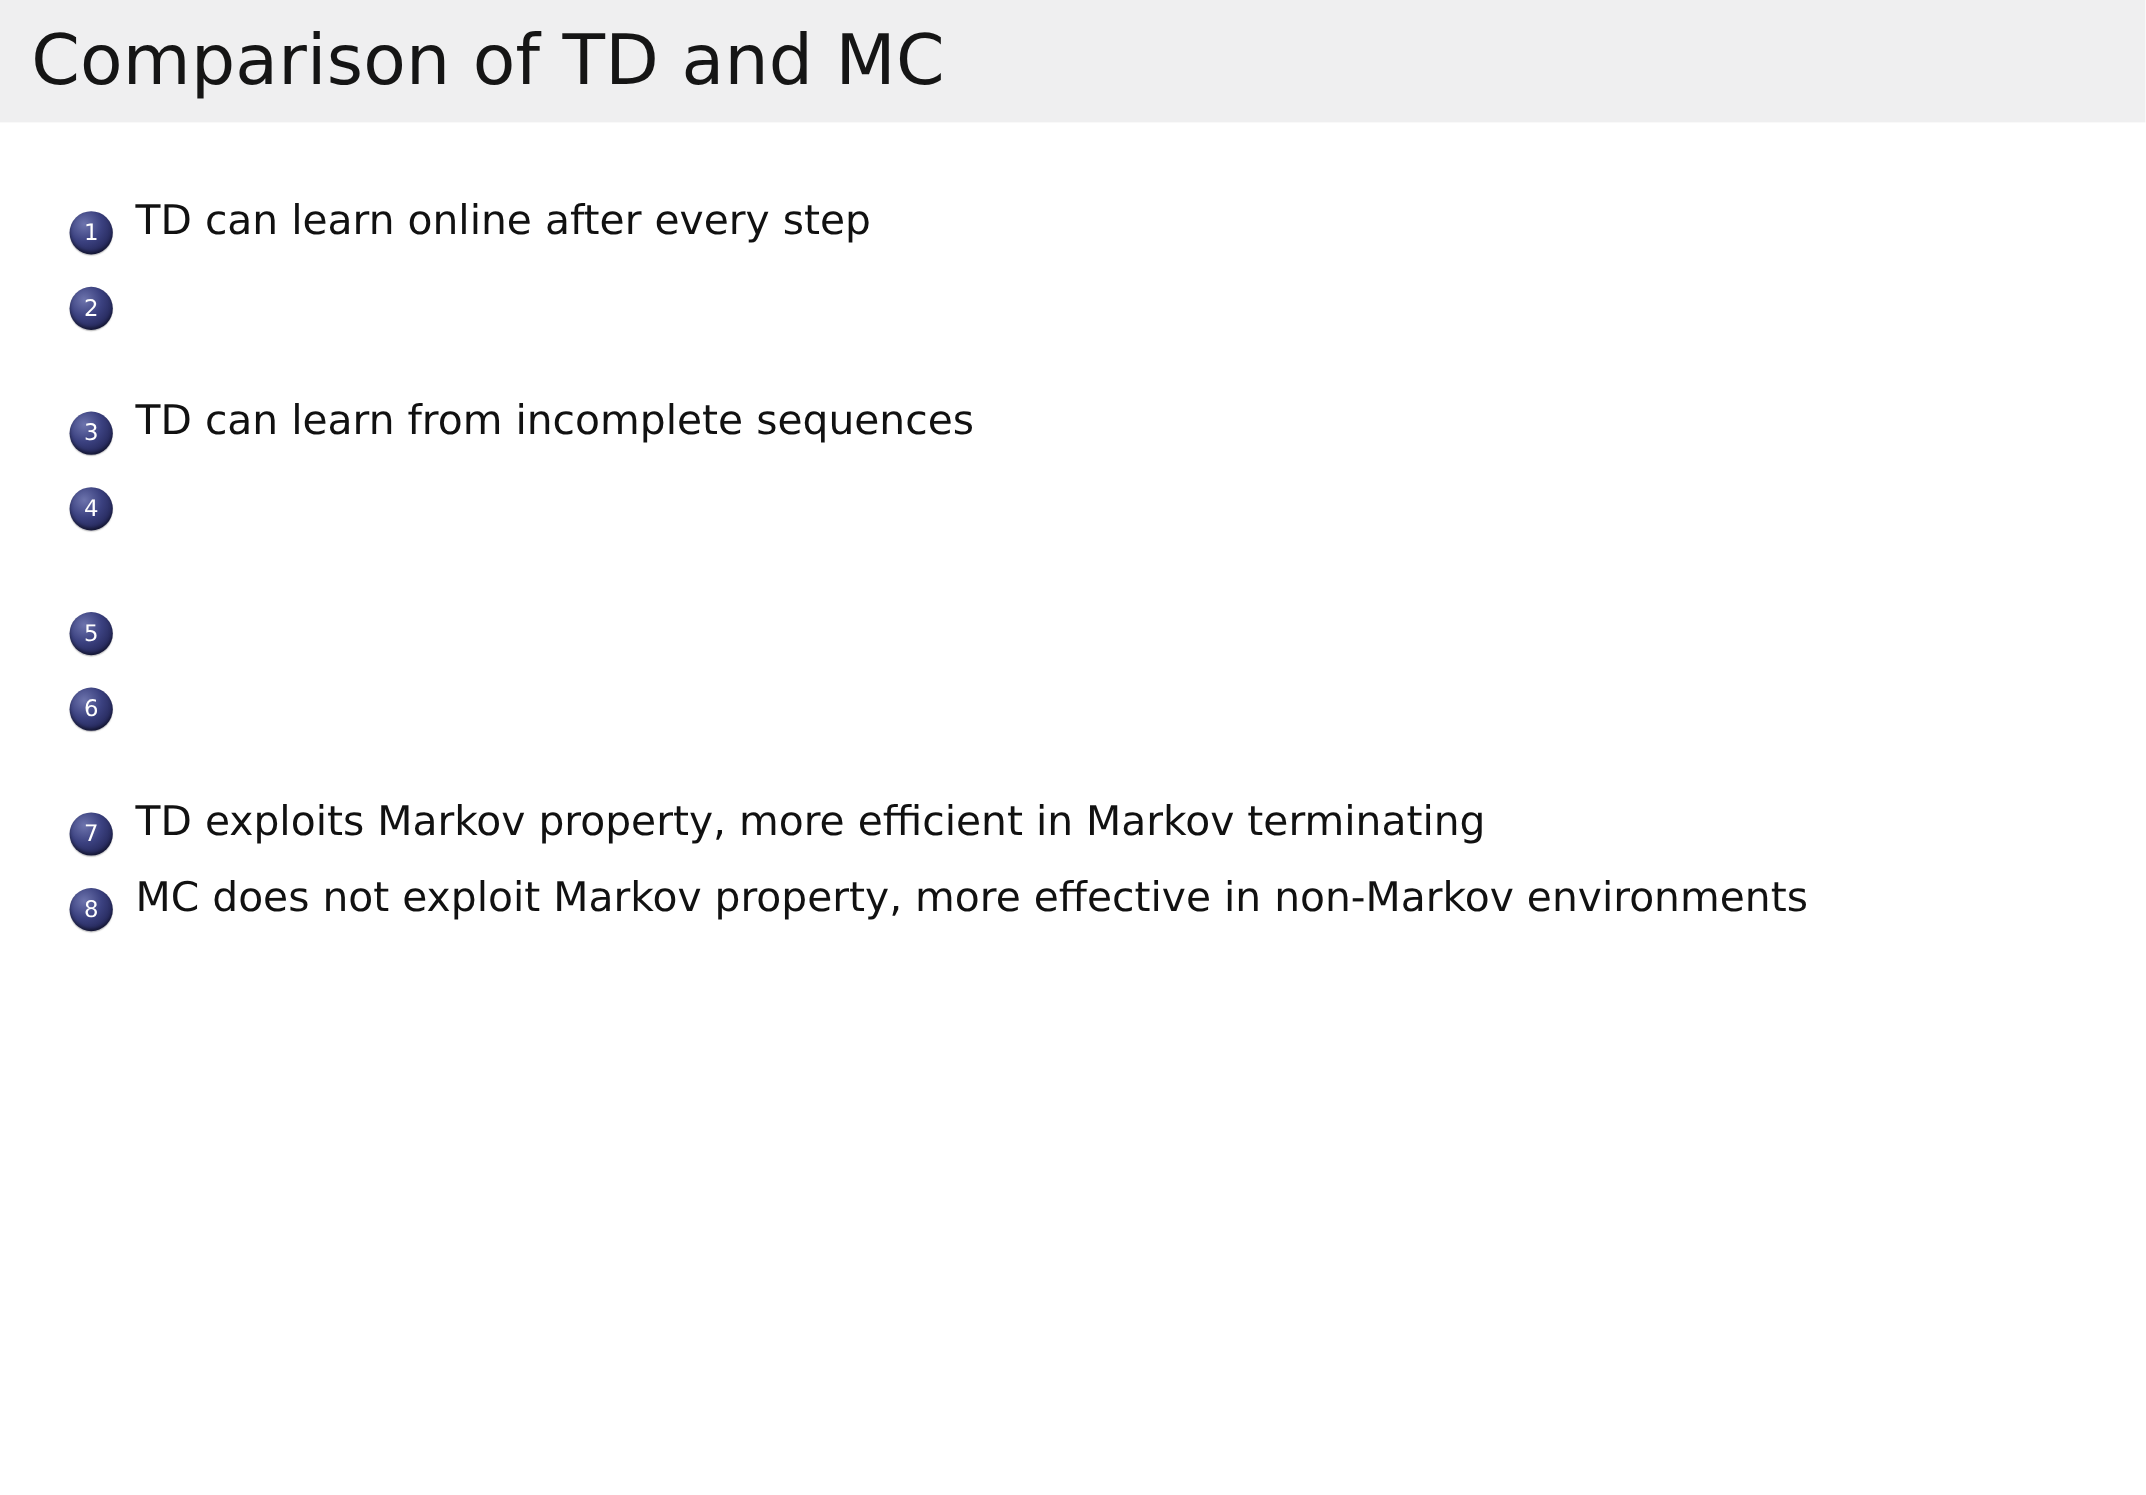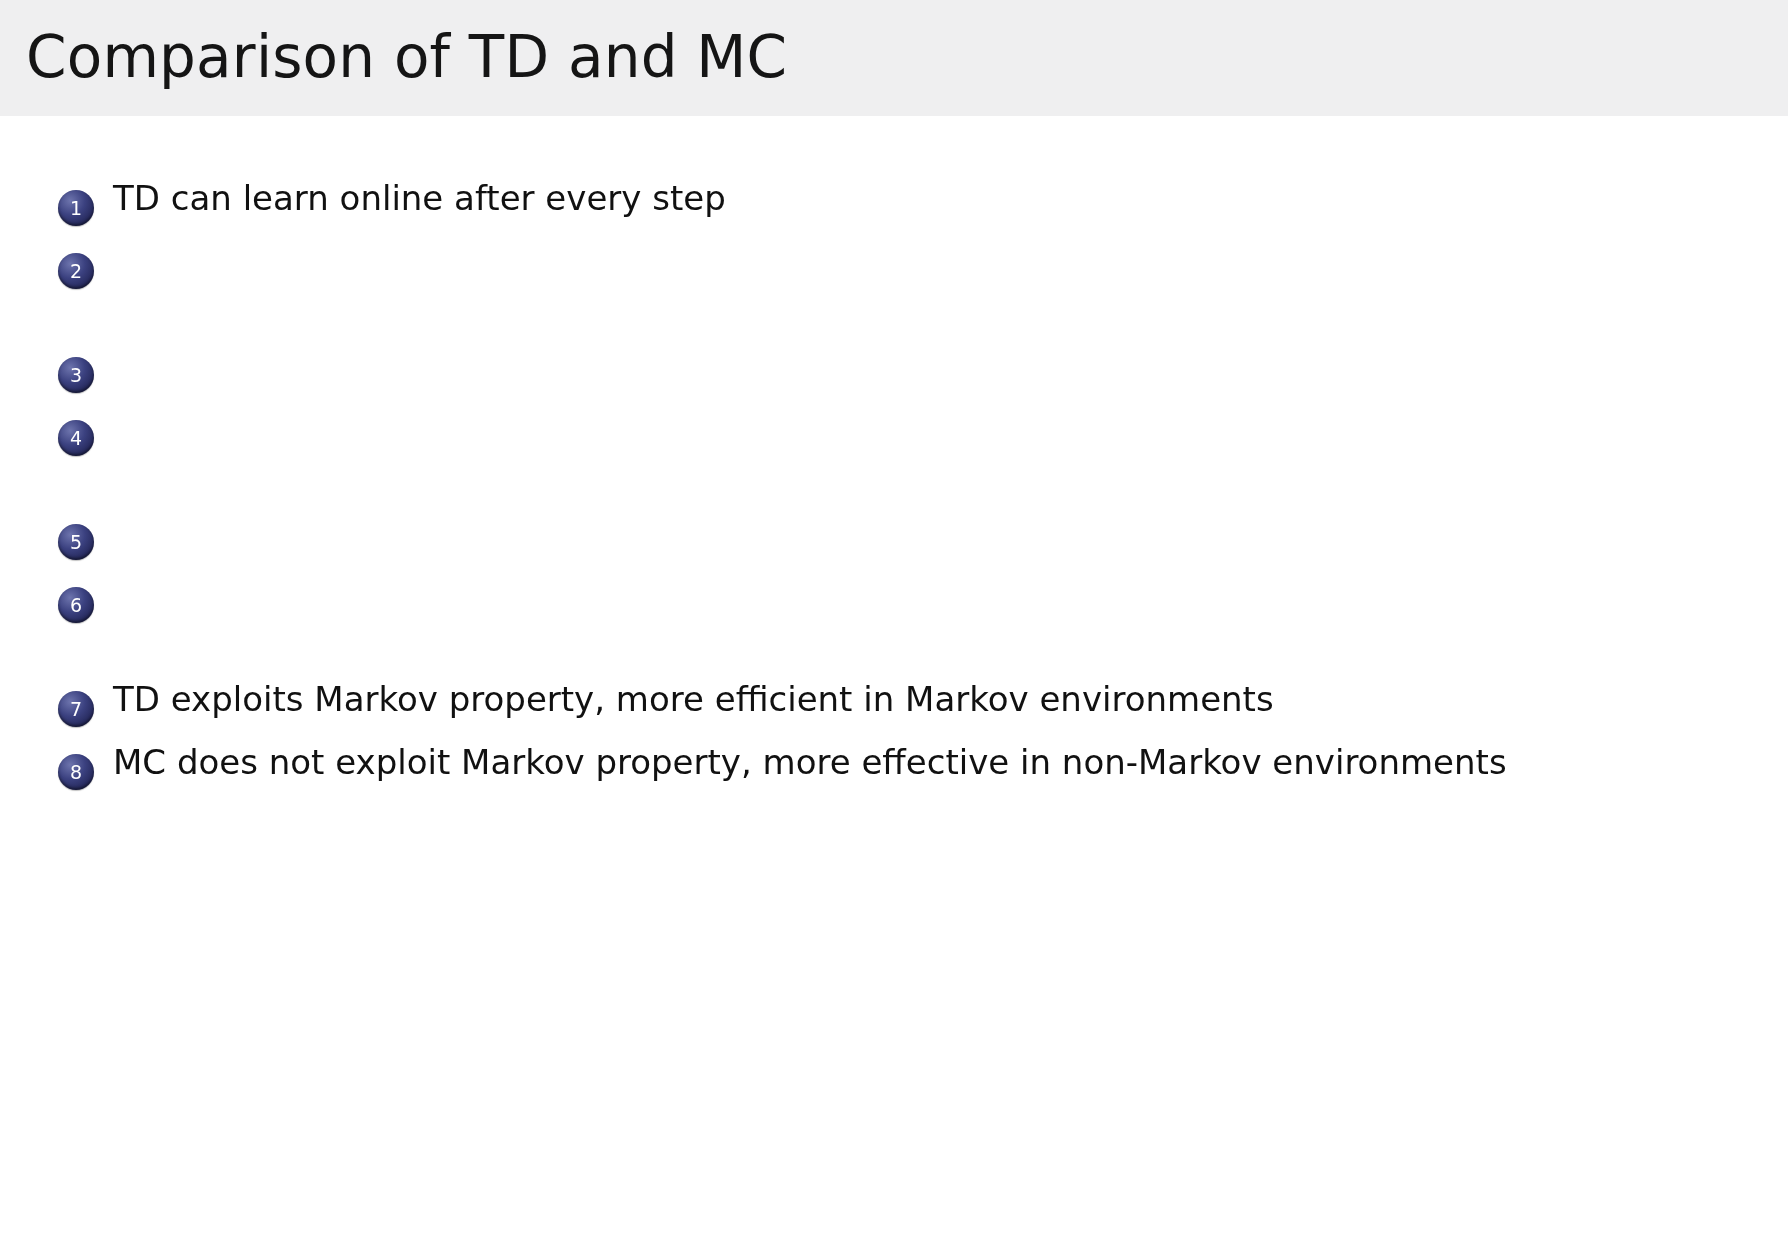--- a/index.html
+++ b/index.html
@@ -15,21 +15,21 @@
     overflow: hidden;
   }
   .slide {
     position: relative;
     width: 1788px;
     height: 1246px;
     box-sizing: border-box;
   }
   .title-bar {
     width: 100%;
-    height: 116px;
+    height: 102px;
     background: #efeff0;
     display: flex;
     align-items: center;
     box-sizing: border-box;
     padding-left: 26px;
   }
   .slide-title {
     font-size: 58px;
     font-weight: 400;
     color: #151515;
@@ -95,39 +95,40 @@
         <span class="item-text">TD can learn online after every step</span>
       </div>
       <div class="item">
         <span class="bullet">2</span>
       </div>
     </div>
 
     <div class="group">
       <div class="item">
         <span class="bullet">3</span>
+        <span class="item-text">TD can learn from incomplete sequences</span>
       </div>
       <div class="item">
         <span class="bullet">4</span>
       </div>
     </div>
 
     <div class="group">
       <div class="item">
         <span class="bullet">5</span>
       </div>
       <div class="item">
         <span class="bullet">6</span>
       </div>
     </div>
 
     <div class="group">
       <div class="item">
         <span class="bullet">7</span>
-        <span class="item-text">TD exploits Markov property, more efficient in Markov environments</span>
+        <span class="item-text">TD exploits Markov property, more efficient in Markov terminating</span>
       </div>
       <div class="item">
         <span class="bullet">8</span>
         <span class="item-text">MC does not exploit Markov property, more effective in non-Markov environments</span>
       </div>
     </div>
 
   </div>
 </div>
 

